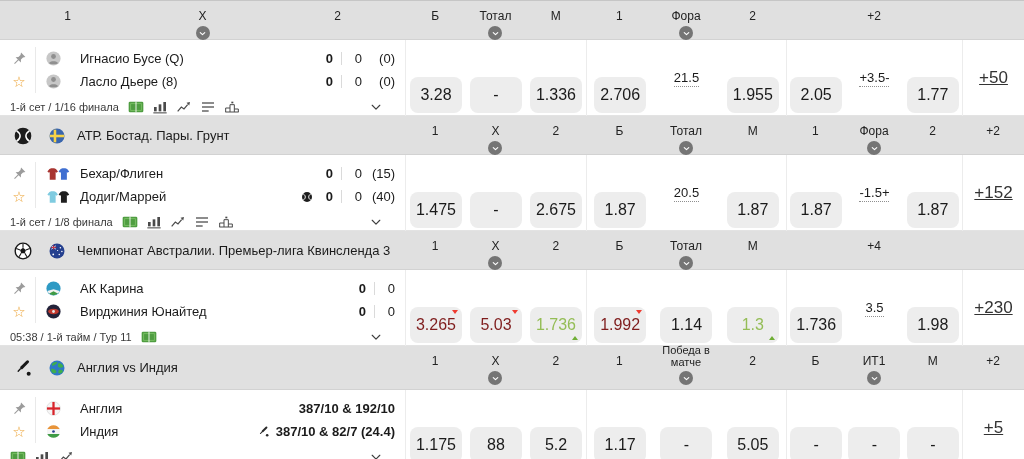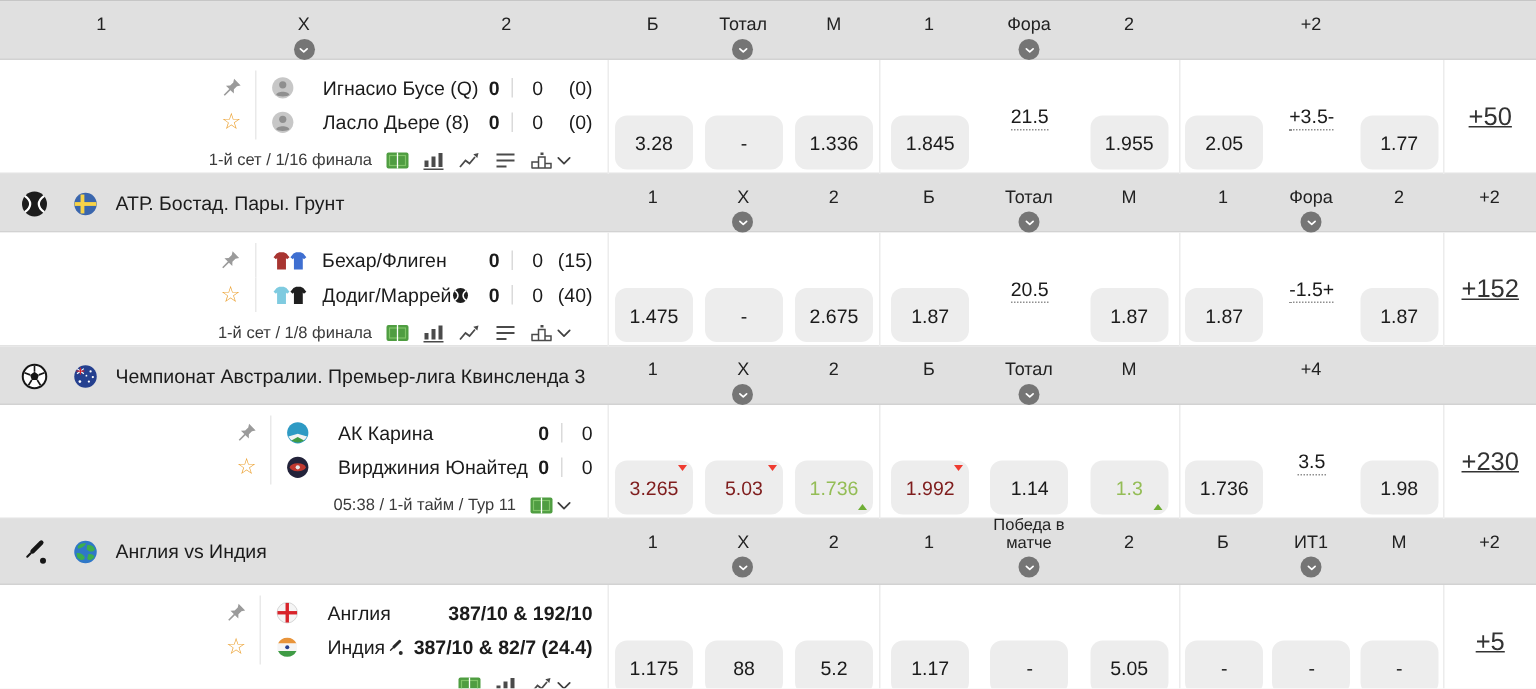--- a/index.html
+++ b/index.html
@@ -20,21 +20,21 @@
   .hdr-cell{flex:1;display:flex;flex-direction:column;align-items:center;padding-top:8px;}
   .lbl{font-size:12px;color:#222;display:flex;align-items:flex-end;height:14px;line-height:1.1;text-align:center;}
   .lbl.two-line{height:24px;margin-top:-10px;font-size:11px;white-space:normal;width:58px;justify-content:center;}
   .sort-chip{width:14px;height:14px;border-radius:50%;background:#757575;display:flex;align-items:center;justify-content:center;margin-top:3px;cursor:pointer;}
   .sort-chip svg{width:9px;height:9px;}
   .hdr-more{display:flex;justify-content:center;padding-top:8px;font-size:12px;color:#222;align-items:flex-start;}
 
   
   .match-row{display:grid;grid-template-columns:405px 181px 200px 176px 62px;height:76px;background:#fff;
     border-bottom:1px solid #e3e3e3;box-sizing:border-box;}
-  .left{padding:7px 6px 0 10px;display:flex;flex-direction:column;box-sizing:border-box;min-width:0;align-items:flex-end;}
+  .left{padding:7px 6px 0 10px;display:flex;flex-direction:column;box-sizing:border-box;min-width:0;}
   .team-line{display:flex;align-items:center;height:23px;}
   .rail{width:18px;display:flex;justify-content:center;flex:none;}
   .rail .icn svg{width:15px;height:15px;}
   .star-glyph{color:#eca53a;font-size:15px;line-height:1;cursor:pointer;}
   .pin-wrap{display:flex;cursor:pointer;}
   .rail-div{width:1px;align-self:stretch;background:#e9e9e9;margin-left:7px;flex:none;}
   .badge{width:26px;margin-left:9px;display:flex;align-items:center;flex:none;}
   .badge svg{height:17px;}
   .tname{flex:1;margin-left:9px;font-size:13px;color:#1b1b1b;white-space:nowrap;overflow:hidden;min-width:0;}
   .score{display:flex;align-items:center;margin-right:4px;font-size:13px;color:#1b1b1b;flex:none;}
@@ -49,21 +49,21 @@
   .status{font-size:11px;color:#3a3a3a;margin-right:9px;white-space:nowrap;}
   .ficons{display:flex;gap:8px;align-items:center;}
   .ficon{display:flex;cursor:pointer;}
   .ficon svg{width:16px;height:14px;}
   .row-chevron{margin-left:auto;margin-right:16px;display:flex;cursor:pointer;}
   .row-chevron svg{width:14px;height:14px;}
 
   .odds-group{display:flex;align-items:center;border-left:1px solid #ececec;height:100%;min-width:0;}
   .odds-cell{flex:1;display:flex;align-items:center;justify-content:center;}
   .odds-btn{min-width:52px;height:36px;padding:16px 5px;box-sizing:border-box;background:#ededed;border-radius:8px;
-    display:flex;align-items:center;justify-content:center;font-size:13px;color:#1b1b1b;position:relative;cursor:pointer;margin-top:34px;}
+    display:flex;align-items:center;justify-content:center;font-size:16px;color:#1b1b1b;position:relative;cursor:pointer;margin-top:34px;}
   .odds-btn.down{color:#7f1d1d;}
   .odds-btn.down::after{content:"";position:absolute;top:3px;right:4px;width:0;height:0;
     border-left:3.5px solid transparent;border-right:3.5px solid transparent;border-top:4.5px solid #ef3b30;}
   .odds-btn.up{color:#94bd56;}
   .odds-btn.up::after{content:"";position:absolute;bottom:3px;right:4px;width:0;height:0;
     border-left:3.5px solid transparent;border-right:3.5px solid transparent;border-bottom:4.5px solid #6fae35;}
   .odds-param{font-size:13px;color:#1b1b1b;border-bottom:1px dotted #8f8f8f;padding-bottom:1px;text-align:right;}
   .more-cell{display:flex;align-items:center;justify-content:center;border-left:1px solid #ececec;}
   .more-link{font-size:17px;color:#333;text-decoration:underline;cursor:pointer;}
 </style>
@@ -228,21 +228,21 @@
           </div>
           <div class="odds-cell">
             <span class="odds-btn">-</span>
           </div>
           <div class="odds-cell">
             <span class="odds-btn">1.336</span>
           </div>
         </div>
       <div class="odds-group">
           <div class="odds-cell">
-            <span class="odds-btn">1.845</span>
+            <span class="odds-btn">2.706</span>
           </div>
           <div class="odds-cell">
             <span class="odds-param">21.5</span>
           </div>
           <div class="odds-cell">
             <span class="odds-btn">1.955</span>
           </div>
         </div>
       <div class="odds-group">
           <div class="odds-cell">

